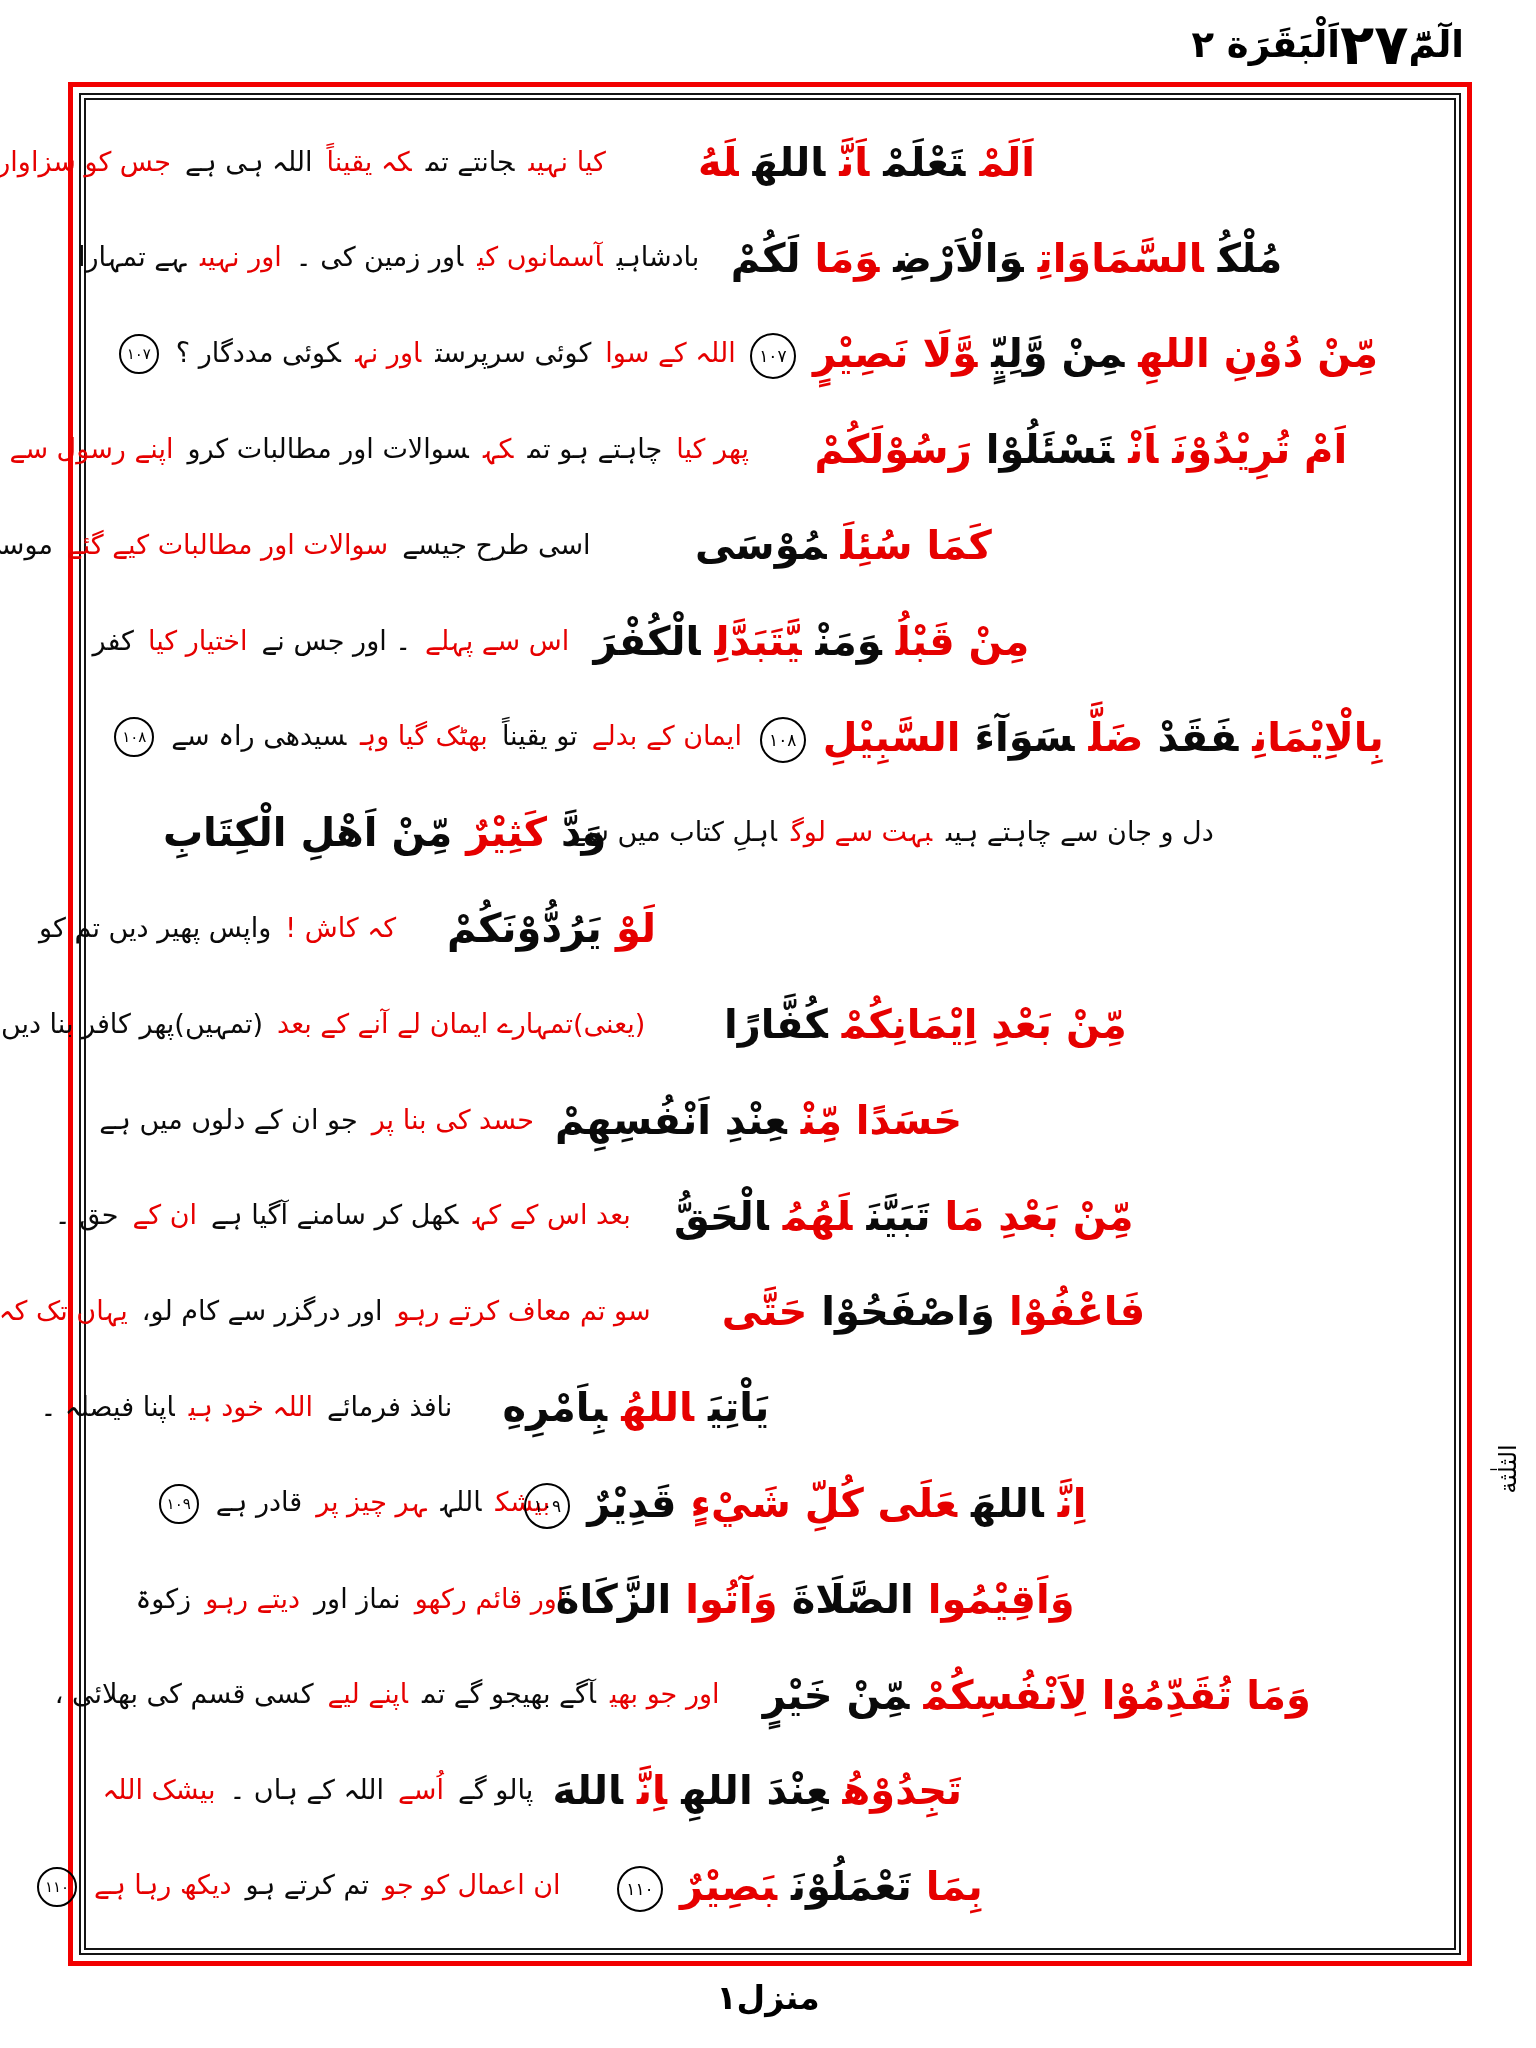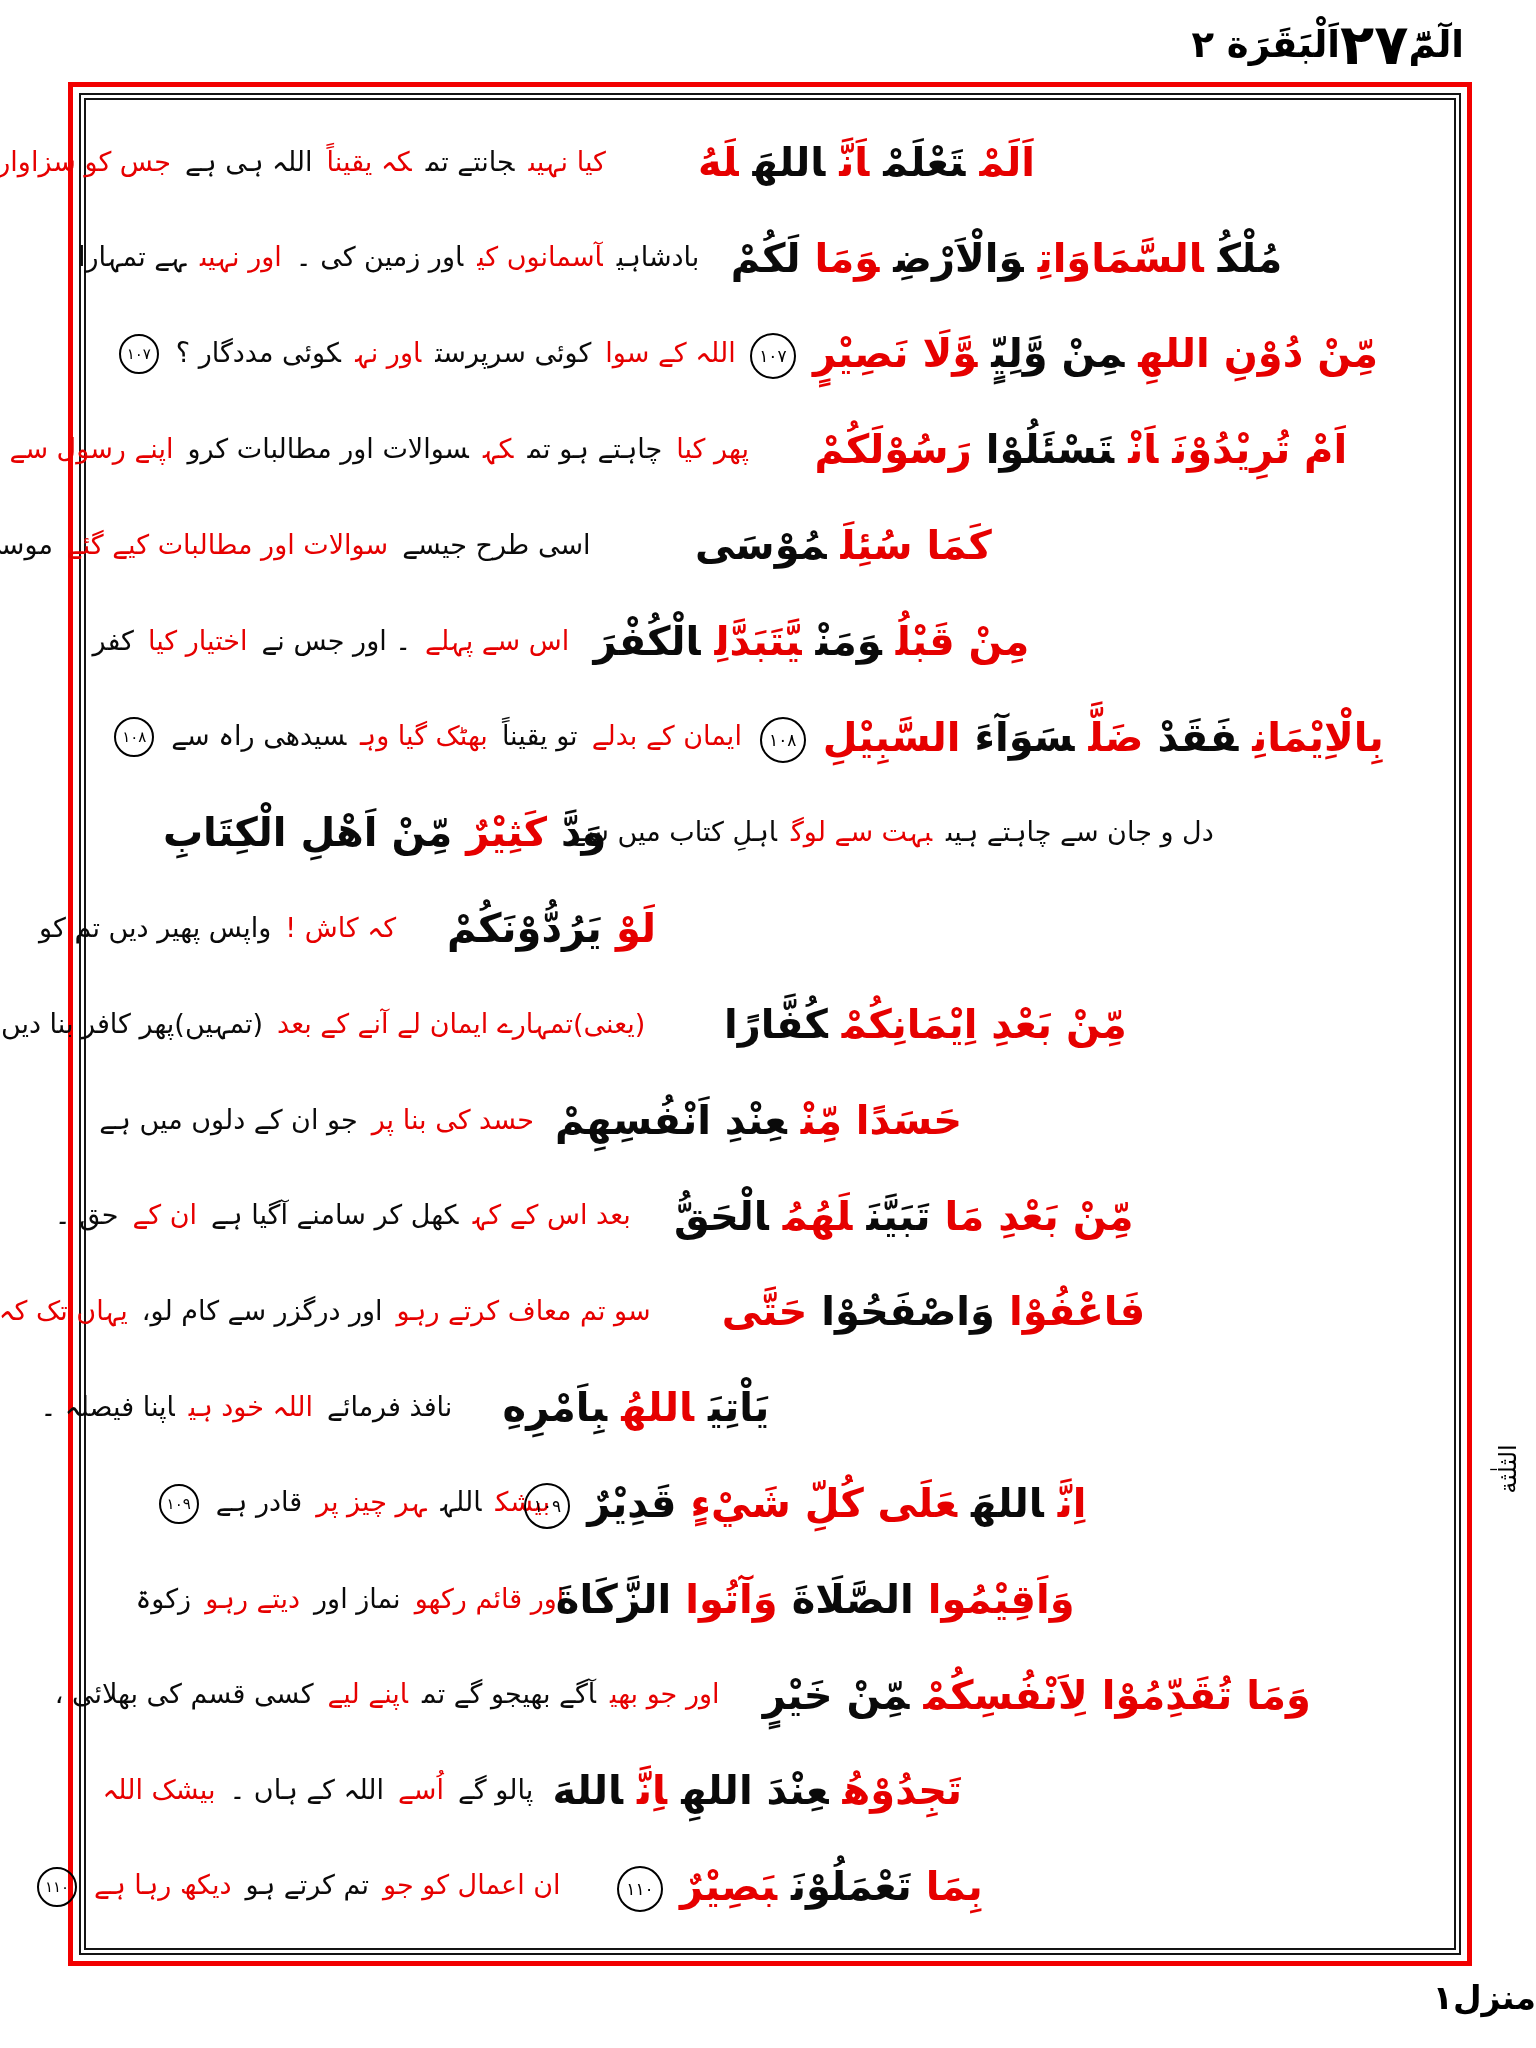--- a/index.html
+++ b/index.html
@@ -56,21 +56,21 @@
   .badge.arabic{width:42px;height:42px;font-size:17px;}
   .badge.urdu{width:36px;height:36px;font-size:15px;}
   .margin-note{
     position:absolute;right:-2px;top:1455px;width:60px;
     font-size:24px;color:#000;text-align:center;
     transform:rotate(-90deg);
     transform-origin:center;
   }
   .footer{
     position:absolute;left:0;right:0;top:1978px;
-    font-size:33px;color:#000;font-weight:bold;
+    text-align:center;font-size:33px;color:#000;font-weight:bold;
   }
 </style>
 </head>
 <body>
 
 <div class="header">
   <span class="h-side">اَلْبَقَرَة ٢</span>
   <span class="h-center">۲۷</span>
   <span class="h-side">الٓمّٓ</span>
 </div>

